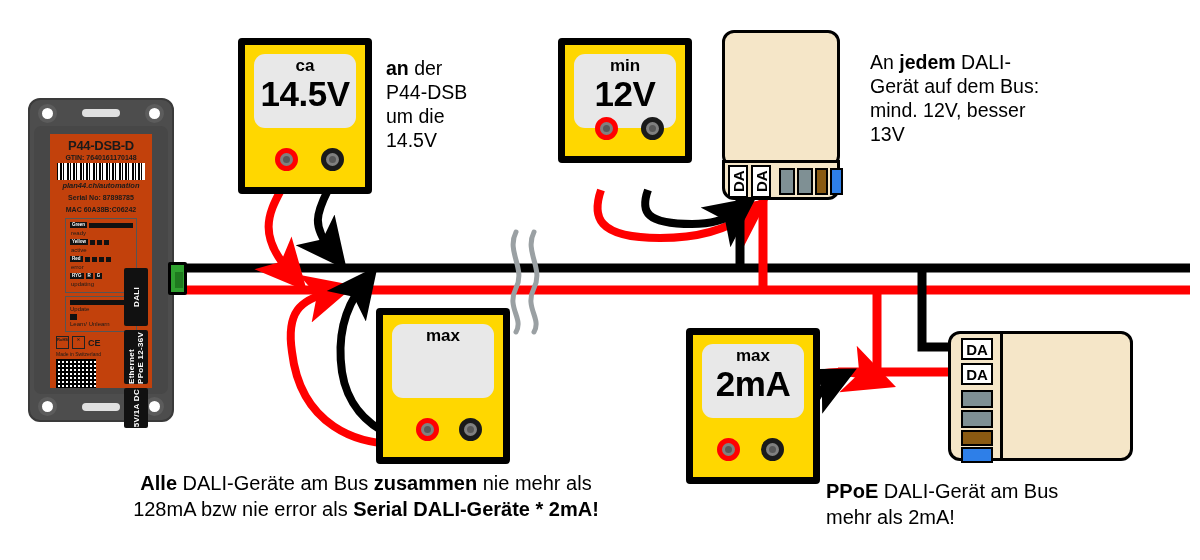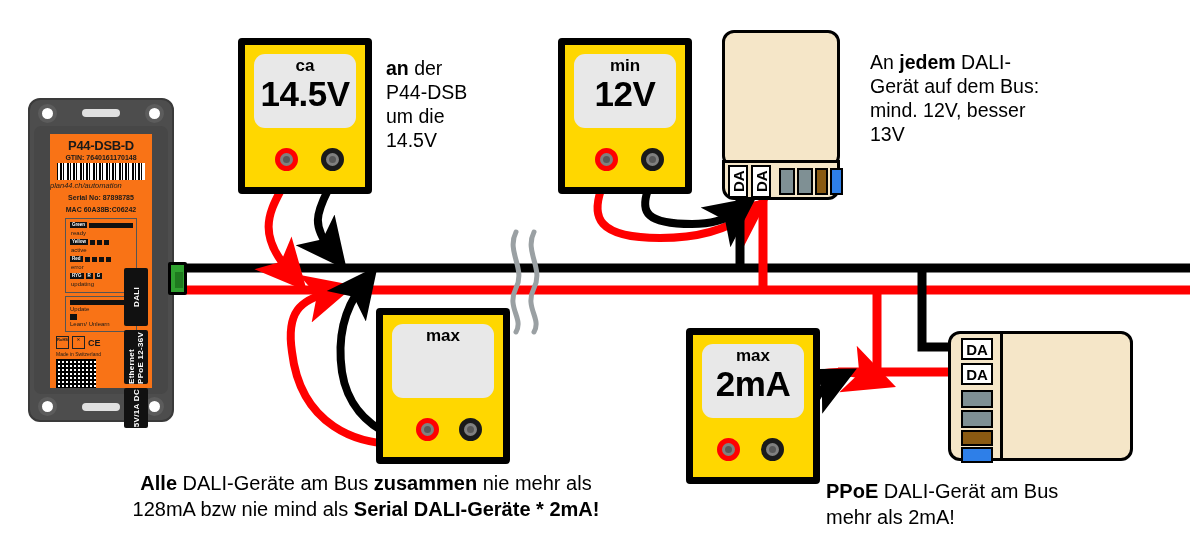--- a/index.html
+++ b/index.html
@@ -163,21 +163,21 @@
   .mount-slot {
     position: absolute;
     width: 38px; height: 8px;
     border-radius: 4px;
     background: #e0e0e0;
   }
   .label {
     position: absolute;
     left: 22px; top: 36px;
     width: 102px; height: 254px;
-    background: #f97316;
+    background: #c2410c;
     box-sizing: border-box;
     overflow: hidden;
     color: #1a1a1a;
   }
   .lbl-title {
     text-align: center;
     font-size: 13px;
     font-weight: bold;
     margin-top: 4px;
     letter-spacing: -0.3px;
@@ -190,24 +190,24 @@
   }
   .barcode {
     margin: 2px auto 0 auto;
     width: 88px; height: 17px;
     background:
       repeating-linear-gradient(to right,
         #000 0 1px, #fff 1px 3px, #000 3px 5px, #fff 5px 6px,
         #000 6px 7px, #fff 7px 10px, #000 10px 12px, #fff 12px 13px);
   }
   .lbl-url {
-    text-align: left;
+    text-align: center;
     font-size: 7.5px;
     font-style: italic;
-    font-weight: normal;
+    font-weight: bold;
     margin-top: 1px;
   }
   .lbl-serial {
     text-align: center;
     font-size: 7px;
     font-weight: bold;
     margin-top: 3px;
     line-height: 9px;
   }
   .led-box {
@@ -444,21 +444,21 @@
       <div class="meter-val">14.5V</div>
     </div>
     <div class="jack red" style="left:30px; bottom:16px;">
         <span class="hole"></span>
       </div>
     <div class="jack black" style="left:76px; bottom:16px;">
         <span class="hole"></span>
       </div>
   </div>
 
-  <div class="meter" style="left:558px; top:38px; width:134px; height:156px;">
+  <div class="meter" style="left:558px; top:38px; width:134px; height:125px;">
     <div class="meter-screen">
       <div class="meter-sub">min</div>
       <div class="meter-val">12V</div>
     </div>
     <div class="jack red" style="left:30px; bottom:16px;">
         <span class="hole"></span>
       </div>
     <div class="jack black" style="left:76px; bottom:16px;">
         <span class="hole"></span>
       </div>
@@ -504,17 +504,17 @@
   <div class="term gray" style="left:961px; top:390px; width:32px; height:18px;"></div>
   <div class="term gray" style="left:961px; top:410px; width:32px; height:18px;"></div>
   <div class="term brown" style="left:961px; top:430px; width:32px; height:16px;"></div>
   <div class="term blue" style="left:961px; top:447px; width:32px; height:16px;"></div>
   <div style="position:absolute; left:1000px; top:333px; width:3px; height:126px; background:#000;"></div>
 
   <div class="txt" style="left:386px; top:56px; width:165px;"><b>an</b><span> der</span><br><span>P44-DSB</span><br><span>um die</span><br><span>14.5V</span></div>
 
   <div class="txt" style="left:870px; top:50px; width:320px;"><span>An </span><b>jedem</b><span> DALI-</span><br><span>Gerät auf dem Bus:</span><br><span>mind. 12V, besser</span><br><span>13V</span></div>
 
-  <div class="caption" style="left:56px; top:470px; width:620px;"><b>Alle</b><span> DALI-Geräte am Bus </span><b>zusammen</b><span> nie mehr als</span><br><span>128mA bzw nie mind als </span><b>Serial DALI-Geräte * 2mA!</b></div>
+  <div class="caption" style="left:56px; top:470px; width:620px;"><b>Alle</b><span> DALI-Geräte am Bus </span><b>zusammen</b><span> nie mehr als</span><br><span>128mA bzw nie error als </span><b>Serial DALI-Geräte * 2mA!</b></div>
 
   <div class="txt" style="left:826px; top:478px; width:340px; font-size:20px; line-height:26px;"><b>PPoE</b><span> DALI-Gerät am Bus</span><br><span>mehr als 2mA!</span></div>
 
 </div>
 
 </body></html>

